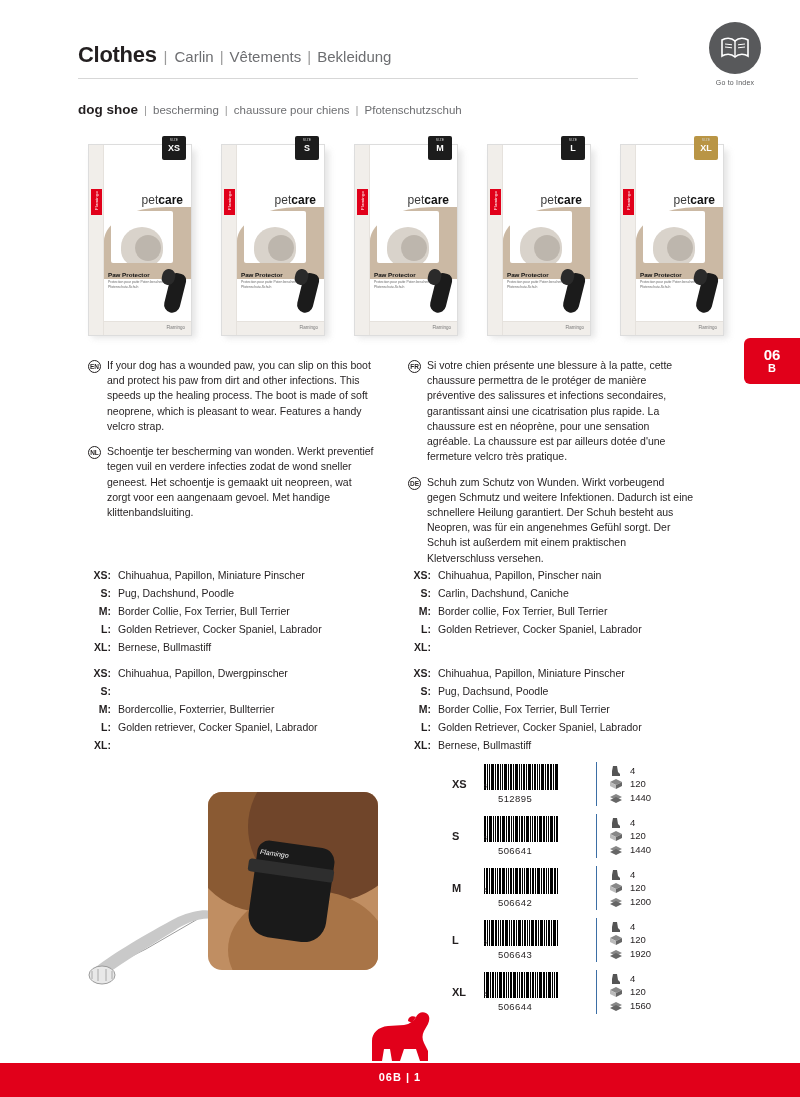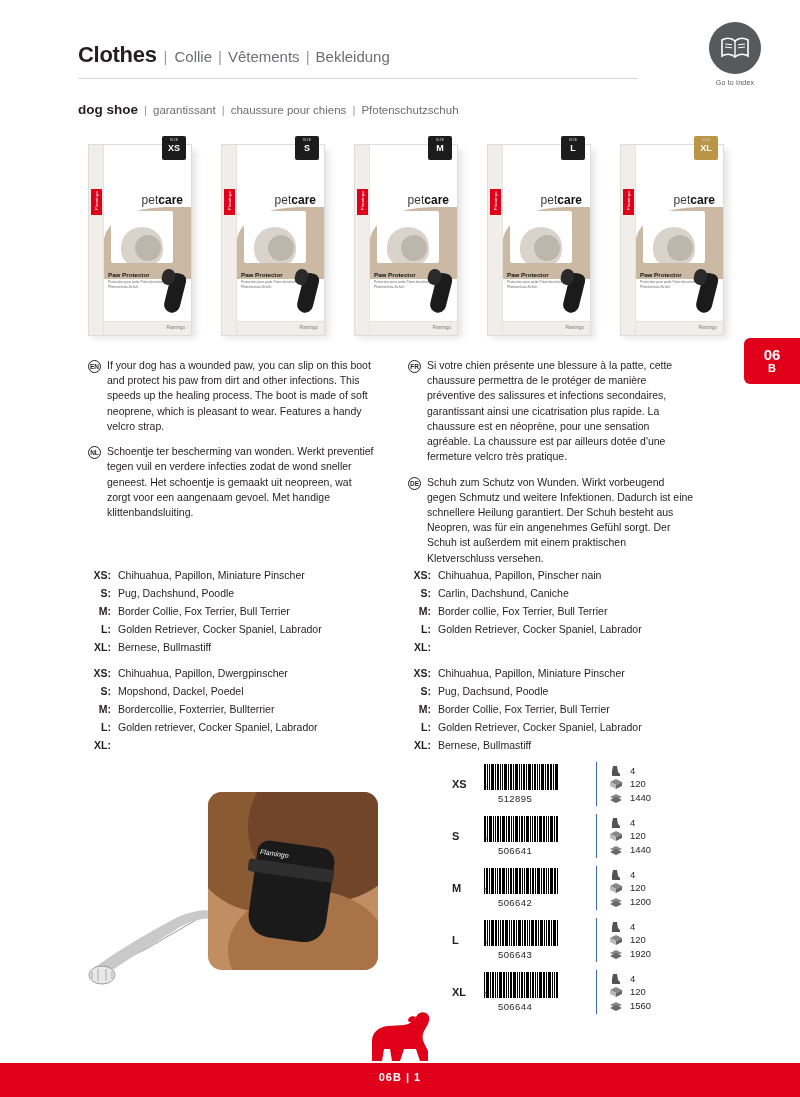--- a/index.html
+++ b/index.html
@@ -193,33 +193,33 @@
   }
   .dog-logo { position:absolute; left:50%; transform:translateX(-50%); bottom:34px; width:96px; height:58px; }
 </style>
 </head>
 <body>
 
 <div class="header">
   <div class="title-row">
     <span class="title-main">Clothes</span>
     <span class="title-sep">|</span>
-    <span class="title-alt">Collie</span>
+    <span class="title-alt">Carlin</span>
     <span class="title-sep">|</span>
     <span class="title-alt">Vêtements</span>
     <span class="title-sep">|</span>
     <span class="title-alt">Bekleidung</span>
   </div>
 </div>
 <div class="rule"></div>
 <div class="header" style="top:86px;">
   <div class="subtitle-row">
     <span class="sub-main">dog shoe</span>
     <span class="sub-sep">|</span>
-    <span class="sub-alt">garantissant</span>
+    <span class="sub-alt">bescherming</span>
     <span class="sub-sep">|</span>
     <span class="sub-alt">chaussure pour chiens</span>
     <span class="sub-sep">|</span>
     <span class="sub-alt">Pfotenschutzschuh</span>
   </div>
 </div>
 
 <div class="index-badge">
   <div class="index-circle">
     <svg width="30" height="24" viewBox="0 0 30 24">
@@ -453,21 +453,20 @@
     </div>
 </div>
 
 <div class="breeds" id="breeds-nl">
   <div class="row">
       <span class="k">XS:</span>
       <span class="v">Chihuahua, Papillon, Dwergpinscher</span>
     </div>
   <div class="row">
       <span class="k">S:</span>
-      <span class="v">Mopshond, Dackel, Poedel</span>
     </div>
   <div class="row">
       <span class="k">M:</span>
       <span class="v">Bordercollie, Foxterrier, Bullterrier</span>
     </div>
   <div class="row">
       <span class="k">L:</span>
       <span class="v">Golden retriever, Cocker Spaniel, Labrador</span>
     </div>
   <div class="row">

